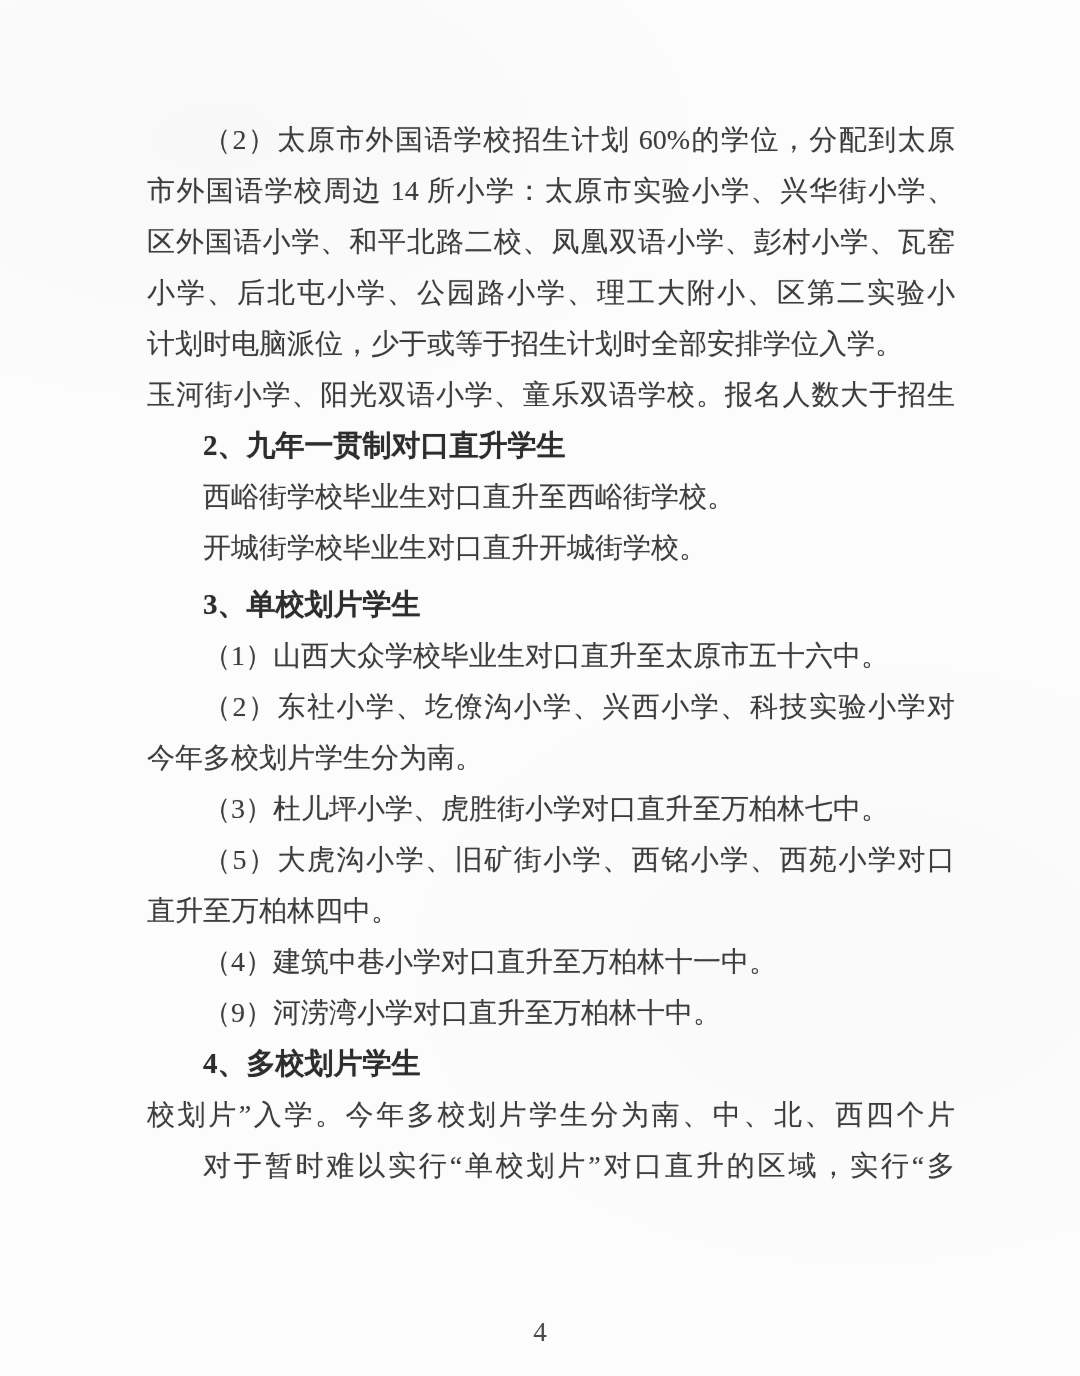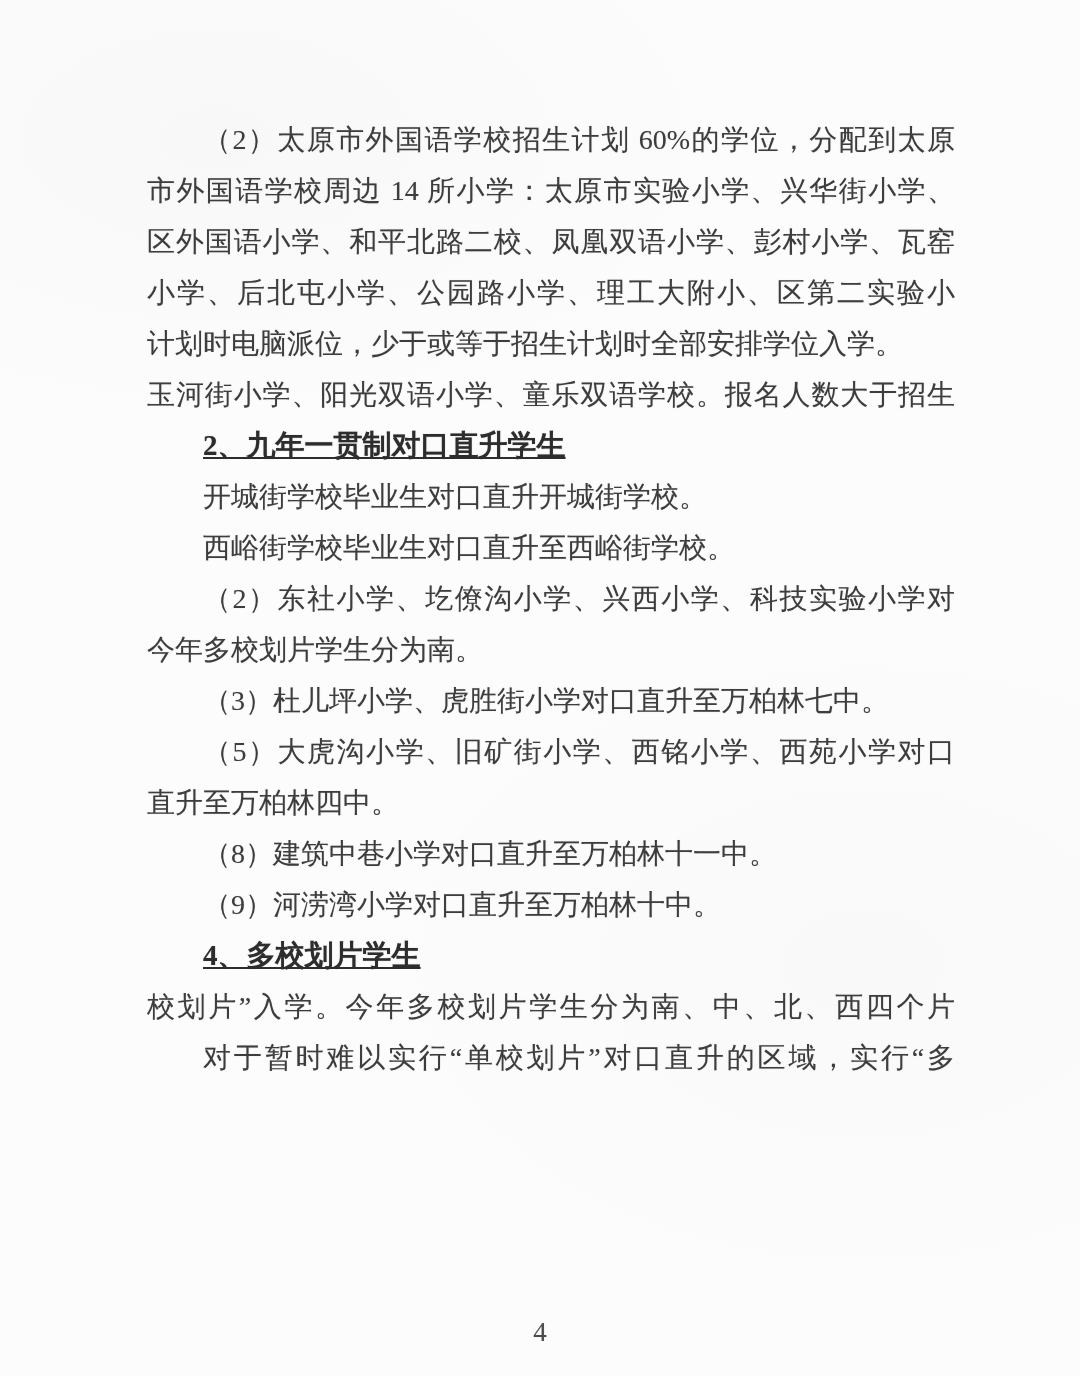--- a/index.html
+++ b/index.html
@@ -46,21 +46,20 @@
     text-justify: inter-character;
     overflow: hidden;
   }
   .line.indent { padding-left: 56px; }
   .line.fill.indent { padding-left: 0; text-indent: 56px; }
   .line.heading {
     font-weight: bold;
     font-size: 29px;
     color: var(--heading-color);
     text-shadow: 0 0 1px rgba(50,50,50,0.45);
-    text-decoration: underline;
   }
   .mt6 { margin-top: 6px; }
   .page-footer {
     position: absolute;
     top: 1312px;
     left: 0;
     width: 1080px;
     height: 40px;
     line-height: 40px;
     text-align: center;
@@ -73,27 +72,29 @@
 <body>
 
 <div class="doc-body">
   <div class="line indent fill">（2）太原市外国语学校招生计划 60%的学位，分配到太原</div>
   <div class="line fill">市外国语学校周边 14 所小学：太原市实验小学、兴华街小学、</div>
   <div class="line fill">区外国语小学、和平北路二校、凤凰双语小学、彭村小学、瓦窑</div>
   <div class="line fill">小学、后北屯小学、公园路小学、理工大附小、区第二实验小学、</div>
   <div class="line">计划时电脑派位，少于或等于招生计划时全部安排学位入学。</div>
   <div class="line fill">玉河街小学、阳光双语小学、童乐双语学校。报名人数大于招生</div>
   <div class="line heading indent">2、九年一贯制对口直升学生</div>
+  <div class="line indent">西峪街学校毕业生对口直升至西峪街学校。</div>
   <div class="line indent">开城街学校毕业生对口直升开城街学校。</div>
-  <div class="line indent">西峪街学校毕业生对口直升至西峪街学校。</div>
+  <div class="line heading indent mt6">3、单校划片学生</div>
+  <div class="line indent">（1）山西大众学校毕业生对口直升至太原市五十六中。</div>
   <div class="line indent fill">（2）东社小学、圪僚沟小学、兴西小学、科技实验小学对</div>
   <div class="line">今年多校划片学生分为南。</div>
   <div class="line indent">（3）杜儿坪小学、虎胜街小学对口直升至万柏林七中。</div>
   <div class="line indent fill">（5）大虎沟小学、旧矿街小学、西铭小学、西苑小学对口</div>
   <div class="line">直升至万柏林四中。</div>
-  <div class="line indent">（8）建筑中巷小学对口直升至万柏林十一中。</div>
+  <div class="line indent">（4）建筑中巷小学对口直升至万柏林十一中。</div>
   <div class="line indent">（9）河涝湾小学对口直升至万柏林十中。</div>
   <div class="line heading indent">4、多校划片学生</div>
   <div class="line fill">校划片”入学。今年多校划片学生分为南、中、北、西四个片</div>
   <div class="line indent fill">对于暂时难以实行“单校划片”对口直升的区域，实行“多</div>
 </div>
 
 <div class="page-footer">4</div>
 
 </body></html>

